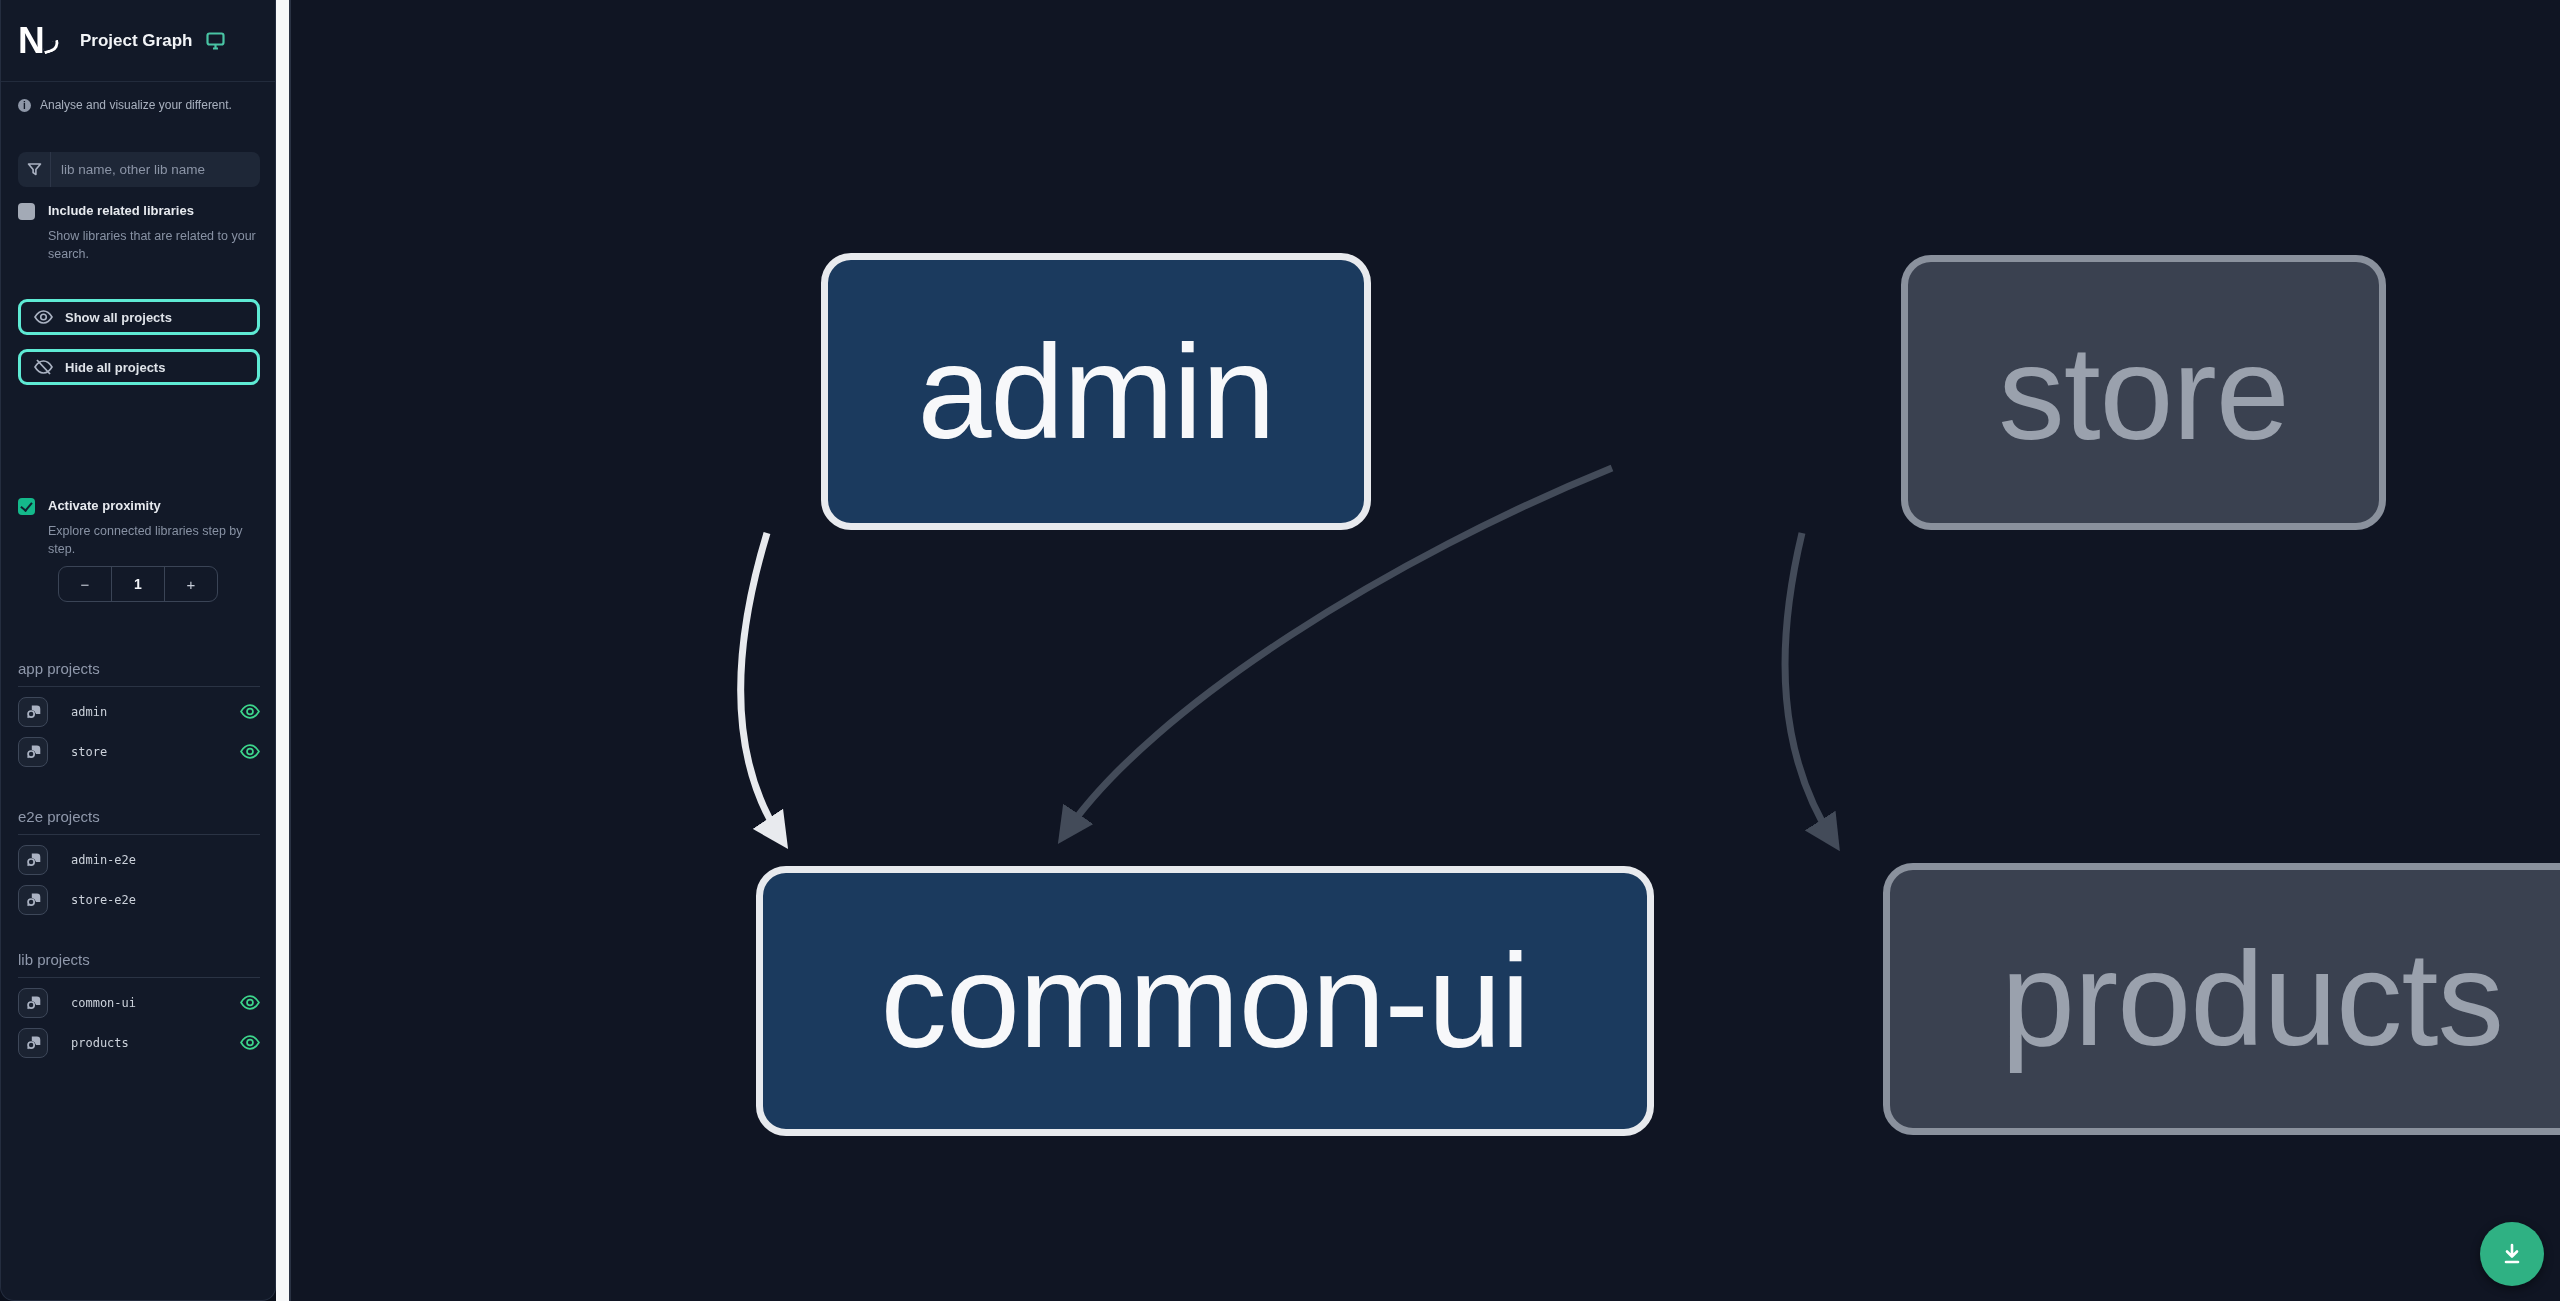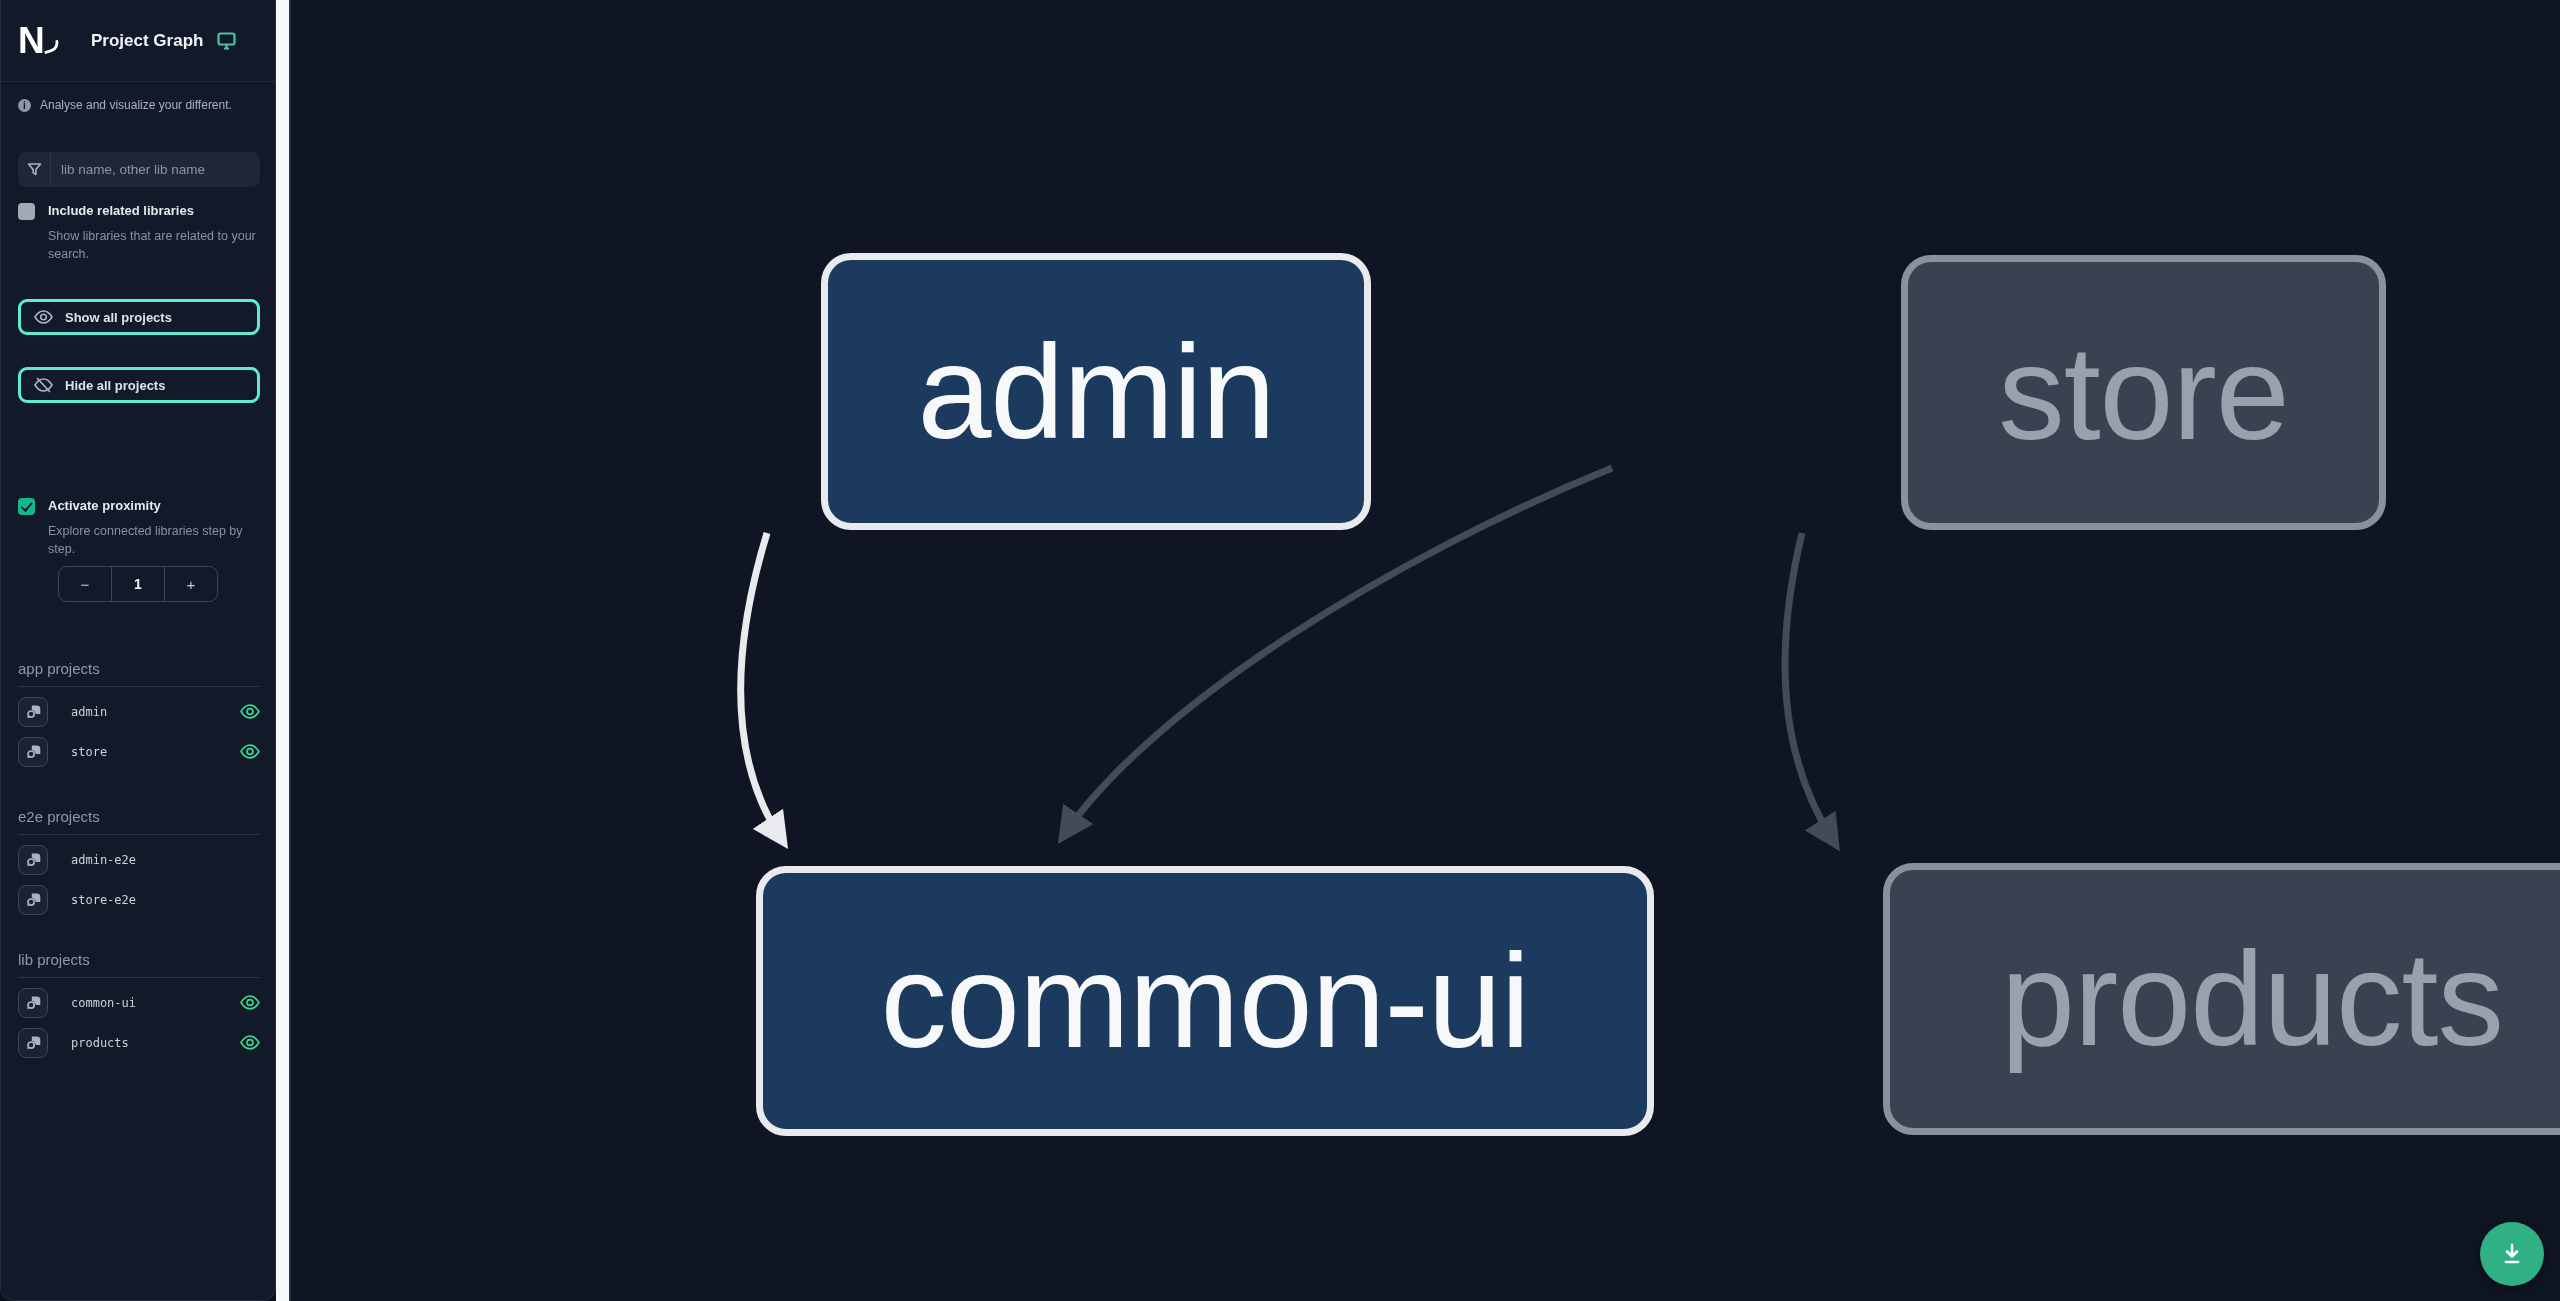--- a/index.html
+++ b/index.html
@@ -11,21 +11,21 @@
   .sidebar { position:absolute; left:0; top:0; width:276px; height:1301px;
              background:#121928; border:1px solid #242d3f; border-top:none;
              border-radius:0 0 14px 14px; z-index:5; }
   .sb-header { position:absolute; left:0; top:0; width:100%; height:82px;
                border-bottom:1px solid #222b3c; display:flex; align-items:center; padding:0 17px; }
   .nx-logo { width:40px; height:40px; position:relative; color:#fff; }
   .nx-logo .n { font-weight:900; font-size:37px; line-height:40px; color:#fff; letter-spacing:-2px; }
   .nx-swoosh { position:absolute; right:-2px; bottom:9px; width:17px; height:10px;
                border:3.5px solid #fff; border-top:none; border-left:none;
                border-radius:0 0 14px 2px; transform:rotate(-18deg); }
-  .sb-title { font-size:17px; font-weight:700; color:#f2f4f7; margin-left:33px; }
+  .sb-title { font-size:17px; font-weight:700; color:#f2f4f7; margin-left:22px; }
   .monitor-icon { margin-left:14px; }
 
   .tagline { position:absolute; left:17px; top:98px; width:242px; display:flex; gap:9px; align-items:flex-start; }
   .info-icon { flex:0 0 13px; width:13px; height:13px; border-radius:50%; background:#8e97a8;
                color:#121928; font-size:10px; font-weight:700; line-height:13px; text-align:center; margin-top:1px; }
   .tagline span { font-size:12px; color:#a9b1bf; }
 
   .searchbox { position:absolute; left:17px; top:152px; width:242px; height:35px;
                background:#1e2737; border-radius:8px; display:flex; align-items:center; overflow:hidden; }
   .funnel-cell { width:33px; height:100%; display:flex; align-items:center; justify-content:center;
@@ -128,21 +128,21 @@
     </div>
 
     <button class="sb-btn" style="top:299px;">
       <svg width="19" height="14" viewBox="0 0 19 14">
         <path d="M1 7 C4 2 7 1 9.5 1 C12 1 15 2 18 7 C15 12 12 13 9.5 13 C7 13 4 12 1 7 z" fill="none" stroke="#aab2c2" stroke-width="1.6"></path>
         <circle cx="9.5" cy="7" r="2.8" fill="none" stroke="#aab2c2" stroke-width="1.6"></circle>
       </svg>
       <span>Show all projects</span>
     </button>
 
-    <button class="sb-btn" style="top:367px;">
+    <button class="sb-btn" style="top:349px;">
       <svg width="19" height="16" viewBox="0 0 19 16">
         <path d="M1 8 C4 3 7 2 9.5 2 C12 2 15 3 18 8 C15 13 12 14 9.5 14 C7 14 4 13 1 8 z" fill="none" stroke="#aab2c2" stroke-width="1.6"></path>
         <line x1="3" y1="1" x2="16" y2="15" stroke="#aab2c2" stroke-width="1.8"></line>
       </svg>
       <span>Hide all projects</span>
     </button>
 
 
     <div class="chk-block" style="top:497px;">
       <div class="chk checked"></div>

